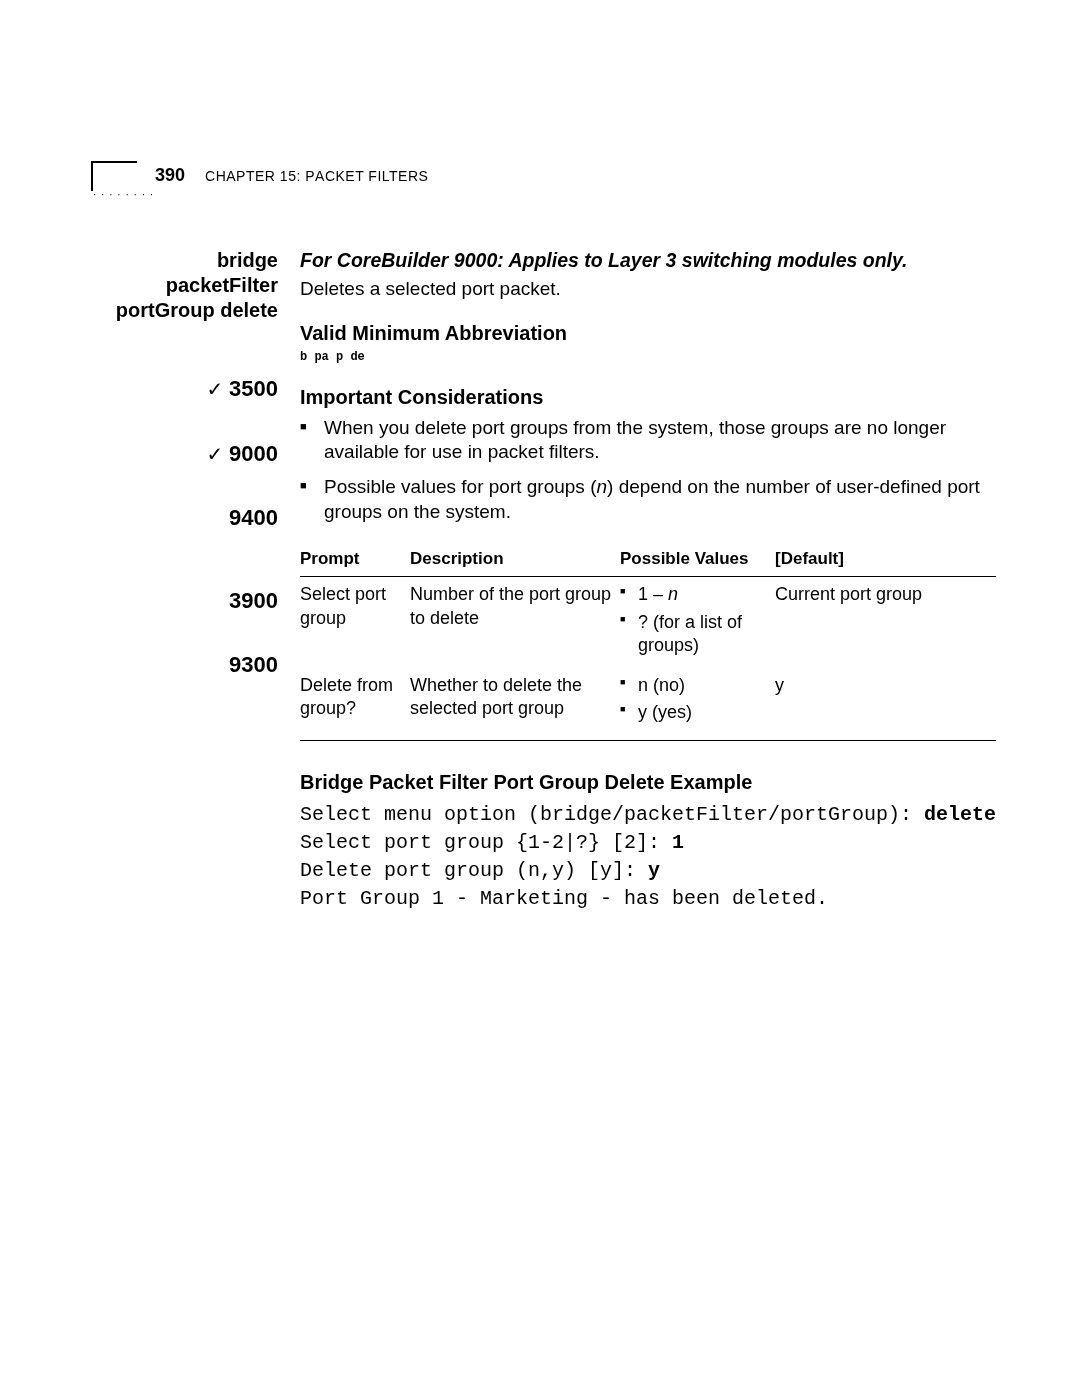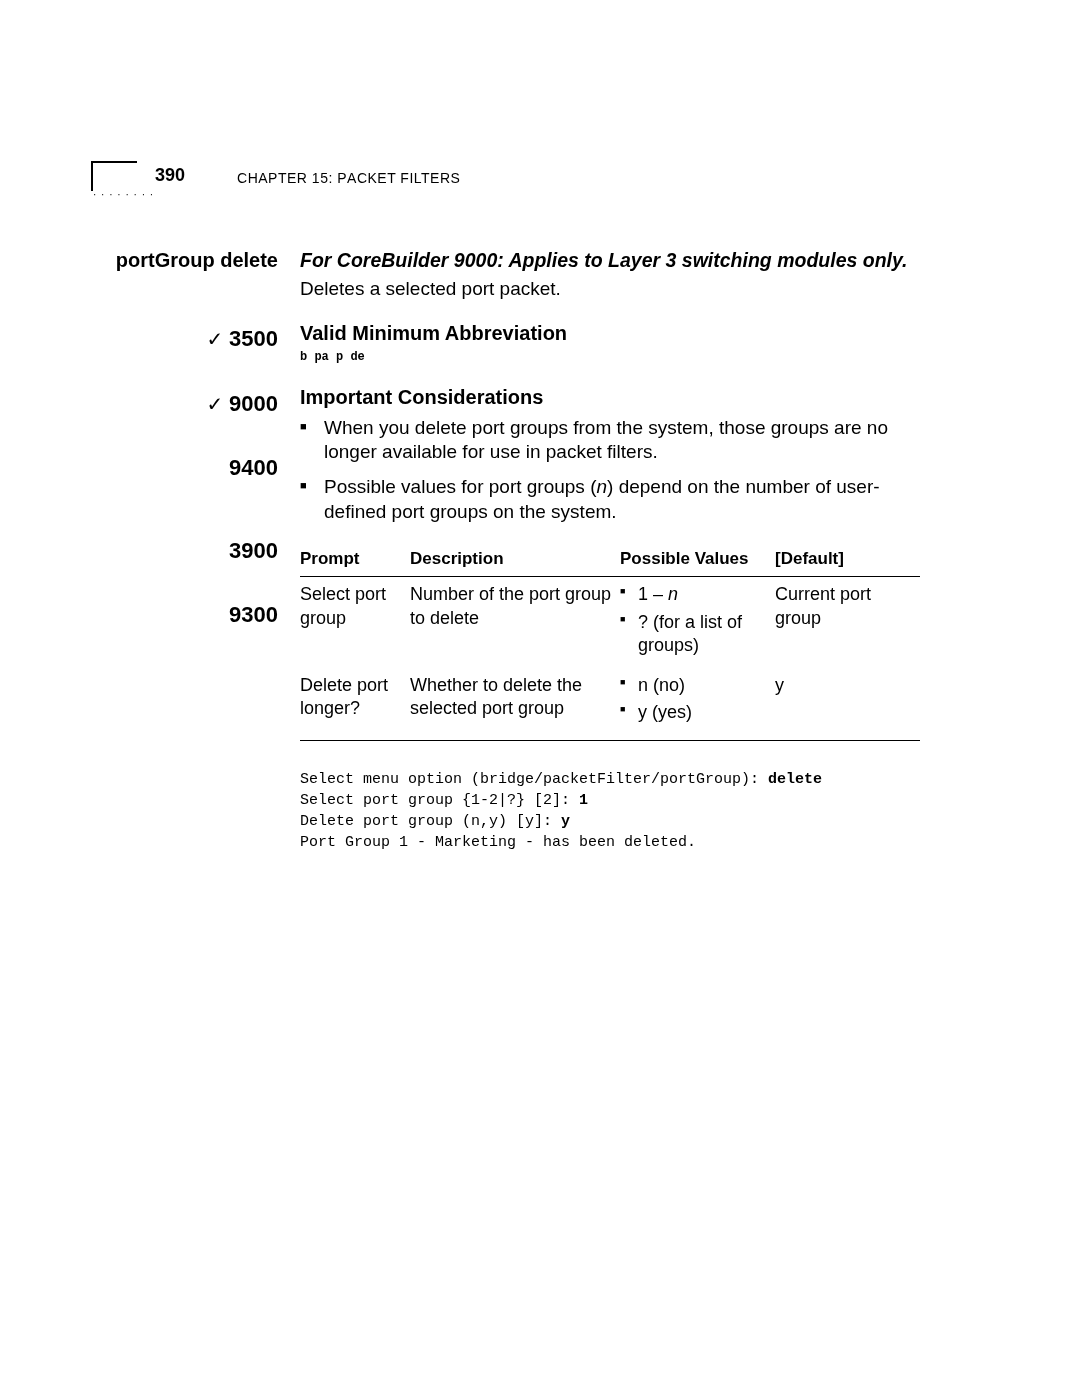--- a/index.html
+++ b/index.html
@@ -42,22 +42,21 @@
     font-size: 10px;
     letter-spacing: 1px;
   }
   .page-number {
     font-weight: bold;
     font-size: 18px;
     margin-right: 20px;
   }
   .chapter-line {
     display: flex;
-    align-items: flex-end;
-    gap: 32px;
+    align-items: center;
   }
   .chapter-text {
     font-size: 14px;
     letter-spacing: 0.5px;
   }
   .main {
     display: flex;
     margin-top: 62px;
   }
   .left-col {
@@ -174,21 +173,21 @@
   }
   .cell-bullets li::before {
     content: "■";
     position: absolute;
     left: 0;
     top: 3px;
     font-size: 9px;
   }
   .example-block {
     font-family: "Courier New", monospace;
-    font-size: 15px;
+    font-size: 20px;
     line-height: 1.4;
     margin-top: 6px;
     white-space: pre;
   }
   .example-block b { font-weight: bold; }
   .ital { font-style: italic; }
 </style>
 </head>
 <body>
 
@@ -204,20 +203,21 @@
       <span class="chapter-text">
         <span style="font-variant:small-caps">C</span>HAPTER 15: <span style="font-variant:small-caps">P</span>ACKET <span style="font-variant:small-caps">F</span>ILTERS
       </span>
     </div>
   </div>
 
   <div class="main">
 
     <div class="left-col">
       <div class="cmd-title">
+        <div>bridge packetFilter</div>
         <div>portGroup delete</div>
       </div>
       <div class="model-list">
         <div class="model-row"><span class="check">✓</span><span class="model-num">3500</span></div>
         <div class="model-row"><span class="check">✓</span><span class="model-num">9000</span></div>
         <div class="model-row"><span class="check"></span><span class="model-num">9400</span></div>
         <div class="model-gap"></div>
         <div class="model-row"><span class="check"></span><span class="model-num">3900</span></div>
         <div class="model-row"><span class="check"></span><span class="model-num">9300</span></div>
       </div>
@@ -259,33 +259,34 @@
             <td>Number of the port group to delete</td>
             <td>
               <ul class="cell-bullets">
                 <li><span>1 – </span><span class="ital">n</span></li>
                 <li>? (for a list of groups)</li>
               </ul>
             </td>
             <td>Current port group</td>
           </tr>
           <tr class="last">
-            <td>Delete port longer?</td>
+            <td>Delete from group?</td>
             <td>Whether to delete the selected port group</td>
             <td>
               <ul class="cell-bullets">
                 <li>n (no)</li>
                 <li>y (yes)</li>
               </ul>
             </td>
             <td>y</td>
           </tr>
         </tbody>
       </table>
 
+      <div class="section-head">Bridge Packet Filter Port Group Delete Example</div>
       <div class="example-block"><span>Select menu option (bridge/packetFilter/portGroup): </span><b>delete</b>
 <span>Select port group {1-2|?} [2]: </span><b>1</b>
 <span>Delete port group (n,y) [y]: </span><b>y</b>
 <span>Port Group 1 - Marketing - has been deleted.</span></div>
 
     </div>
   </div>
 </div>
 
 </body></html>

